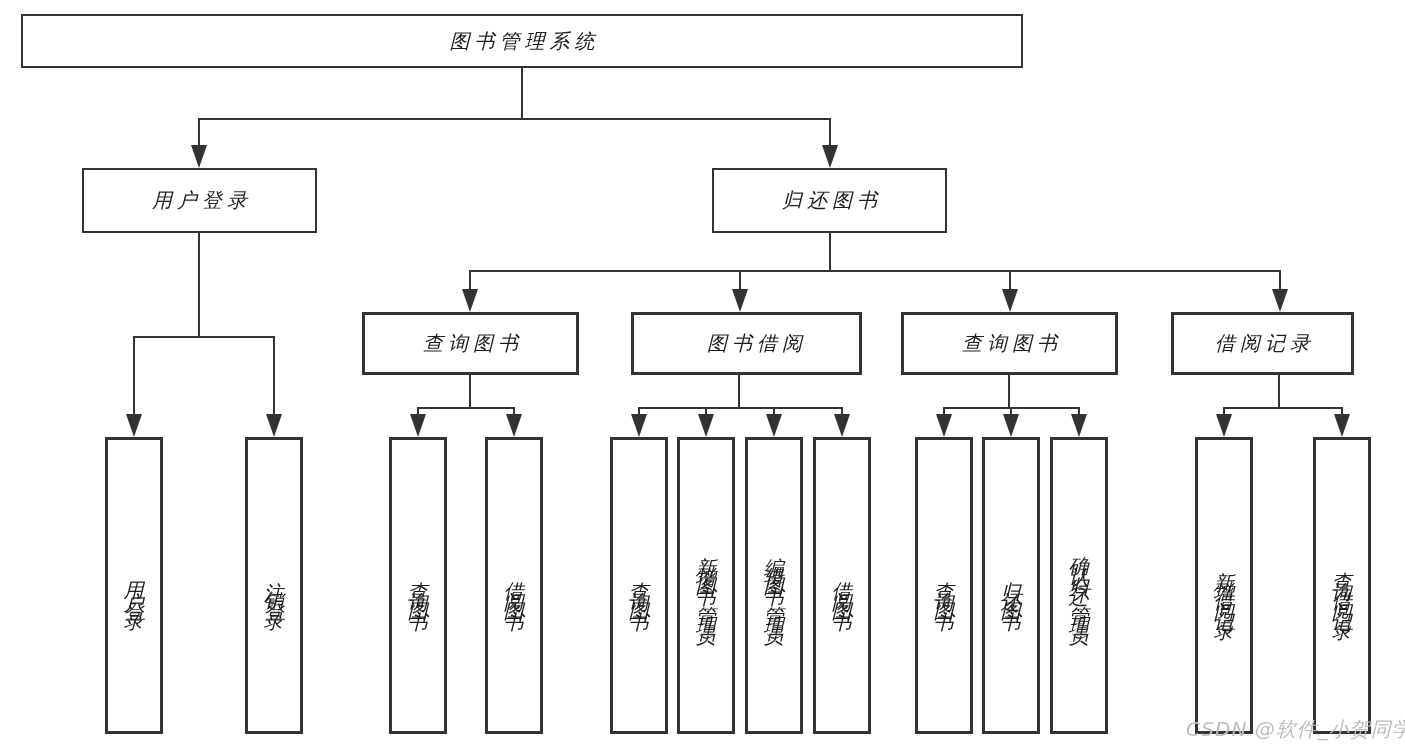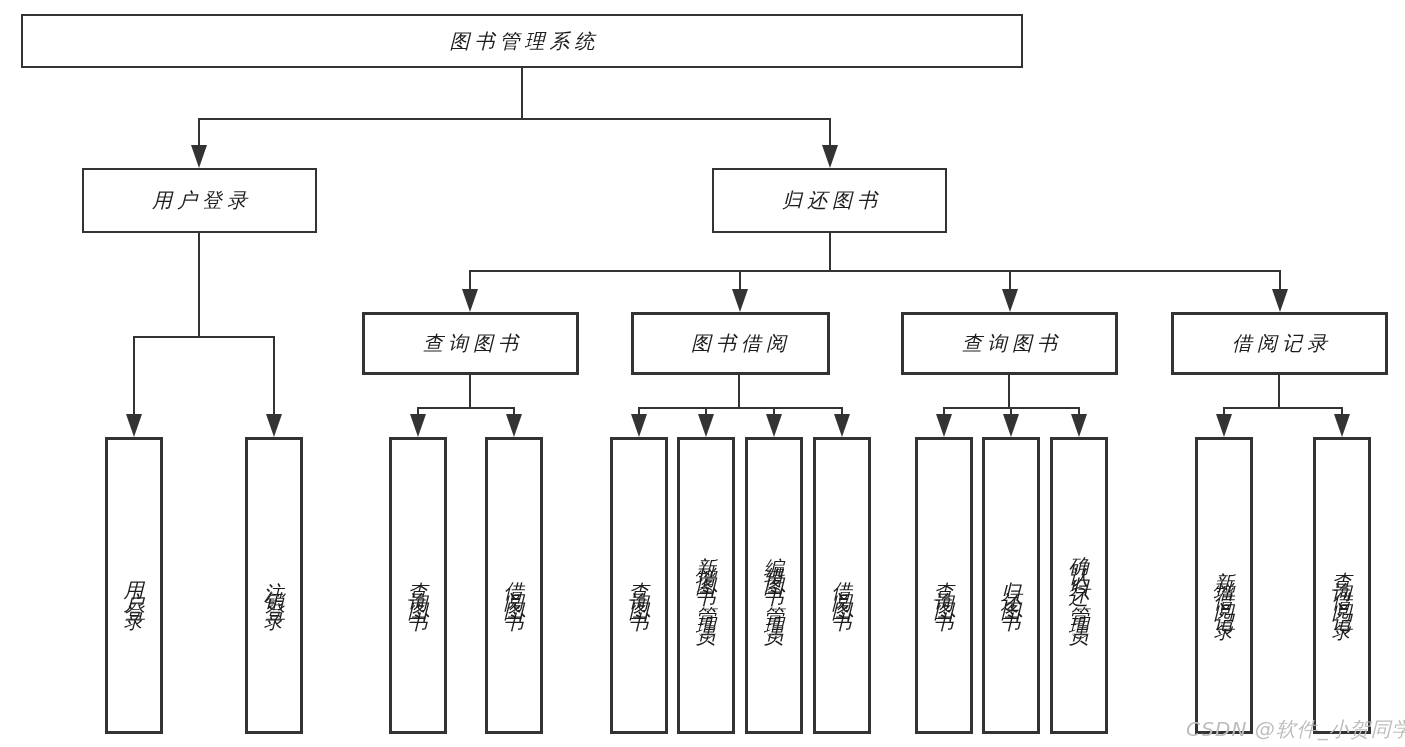--- a/index.html
+++ b/index.html
@@ -84,27 +84,27 @@
   <div class="node" style="left:82px;top:168px;width:235px;height:65px;">
     <span class="hlabel">用户登录</span>
   </div>
   <div class="node" style="left:712px;top:168px;width:235px;height:65px;">
     <span class="hlabel">归还图书</span>
   </div>
 
   <div class="node thick" style="left:362px;top:312px;width:217px;height:63px;">
     <span class="hlabel">查询图书</span>
   </div>
-  <div class="node thick" style="left:631px;top:312px;width:199px;height:63px;padding-left:16px;">
+  <div class="node thick" style="left:631px;top:312px;width:231px;height:63px;padding-left:16px;">
     <span class="hlabel">图书借阅</span>
   </div>
   <div class="node thick" style="left:901px;top:312px;width:217px;height:63px;">
     <span class="hlabel">查询图书</span>
   </div>
-  <div class="node thick" style="left:1171px;top:312px;width:217px;height:63px;">
+  <div class="node thick" style="left:1171px;top:312px;width:183px;height:63px;">
     <span class="hlabel">借阅记录</span>
   </div>
 
   <div class="node thick leaf" style="left:105px;">
     <span class="vlabel">用户登录</span>
   </div>
   <div class="node thick leaf" style="left:245px;">
     <span class="vlabel">注销登录</span>
   </div>
 

